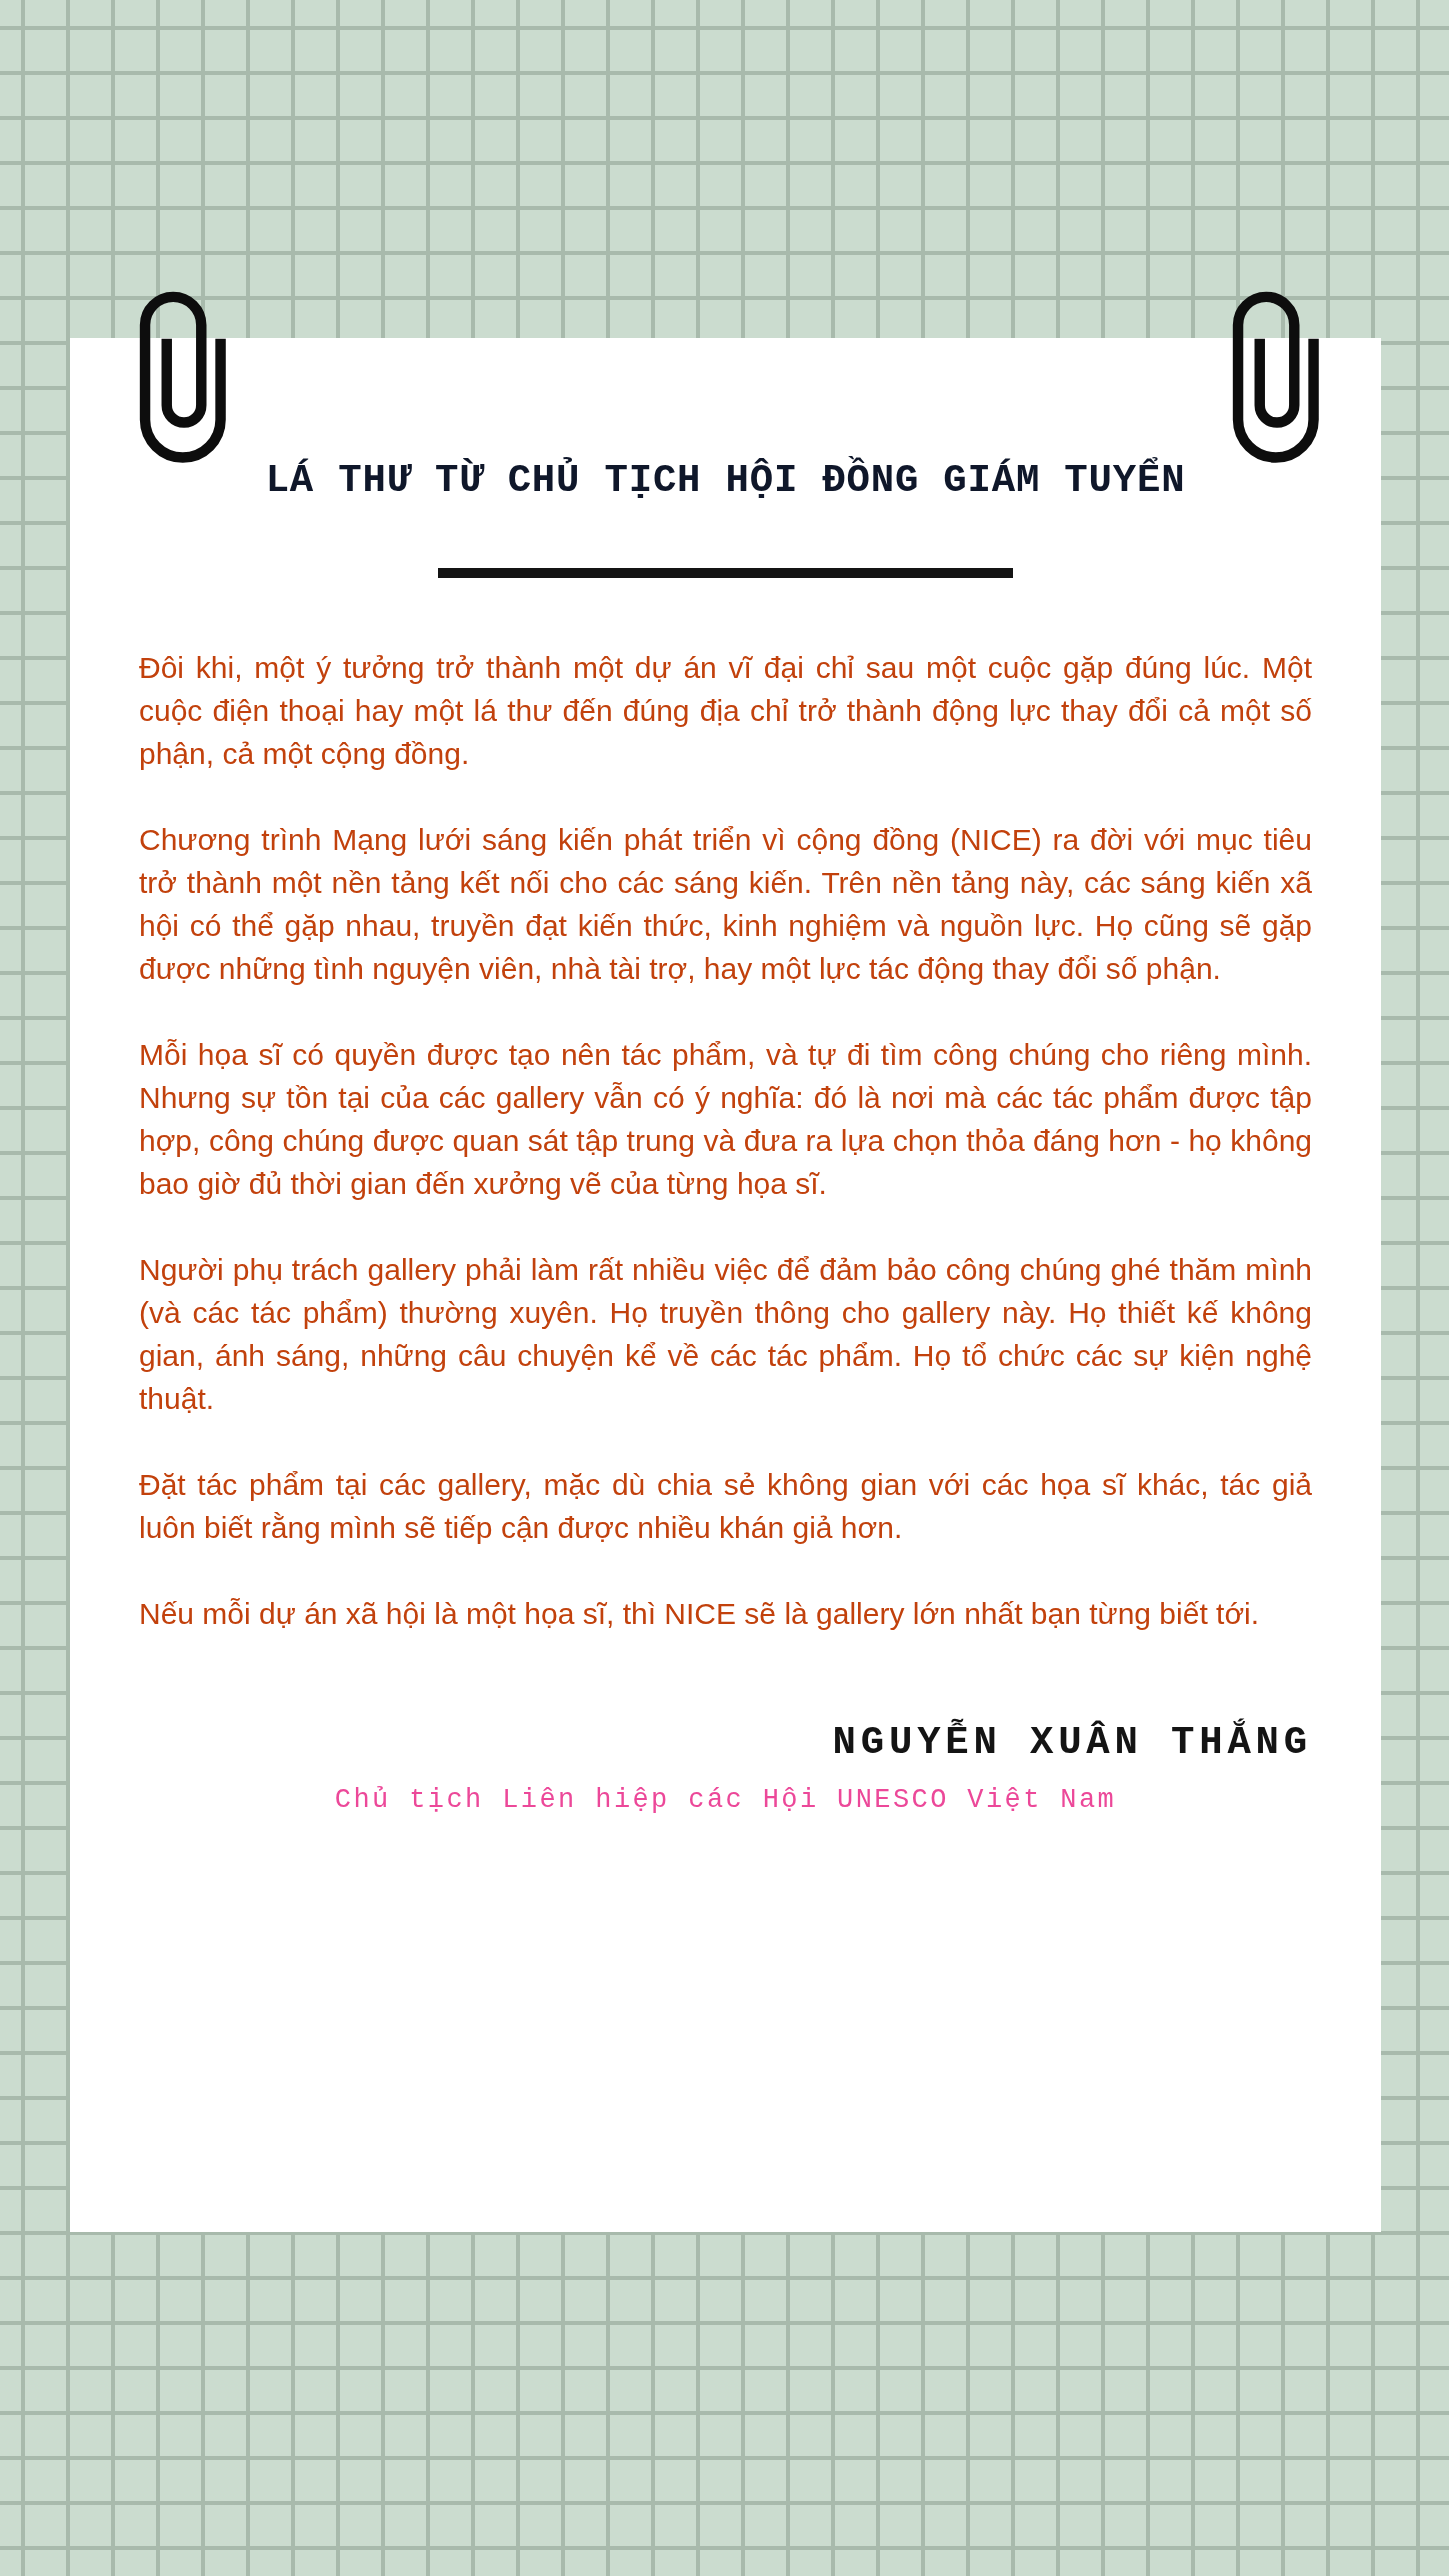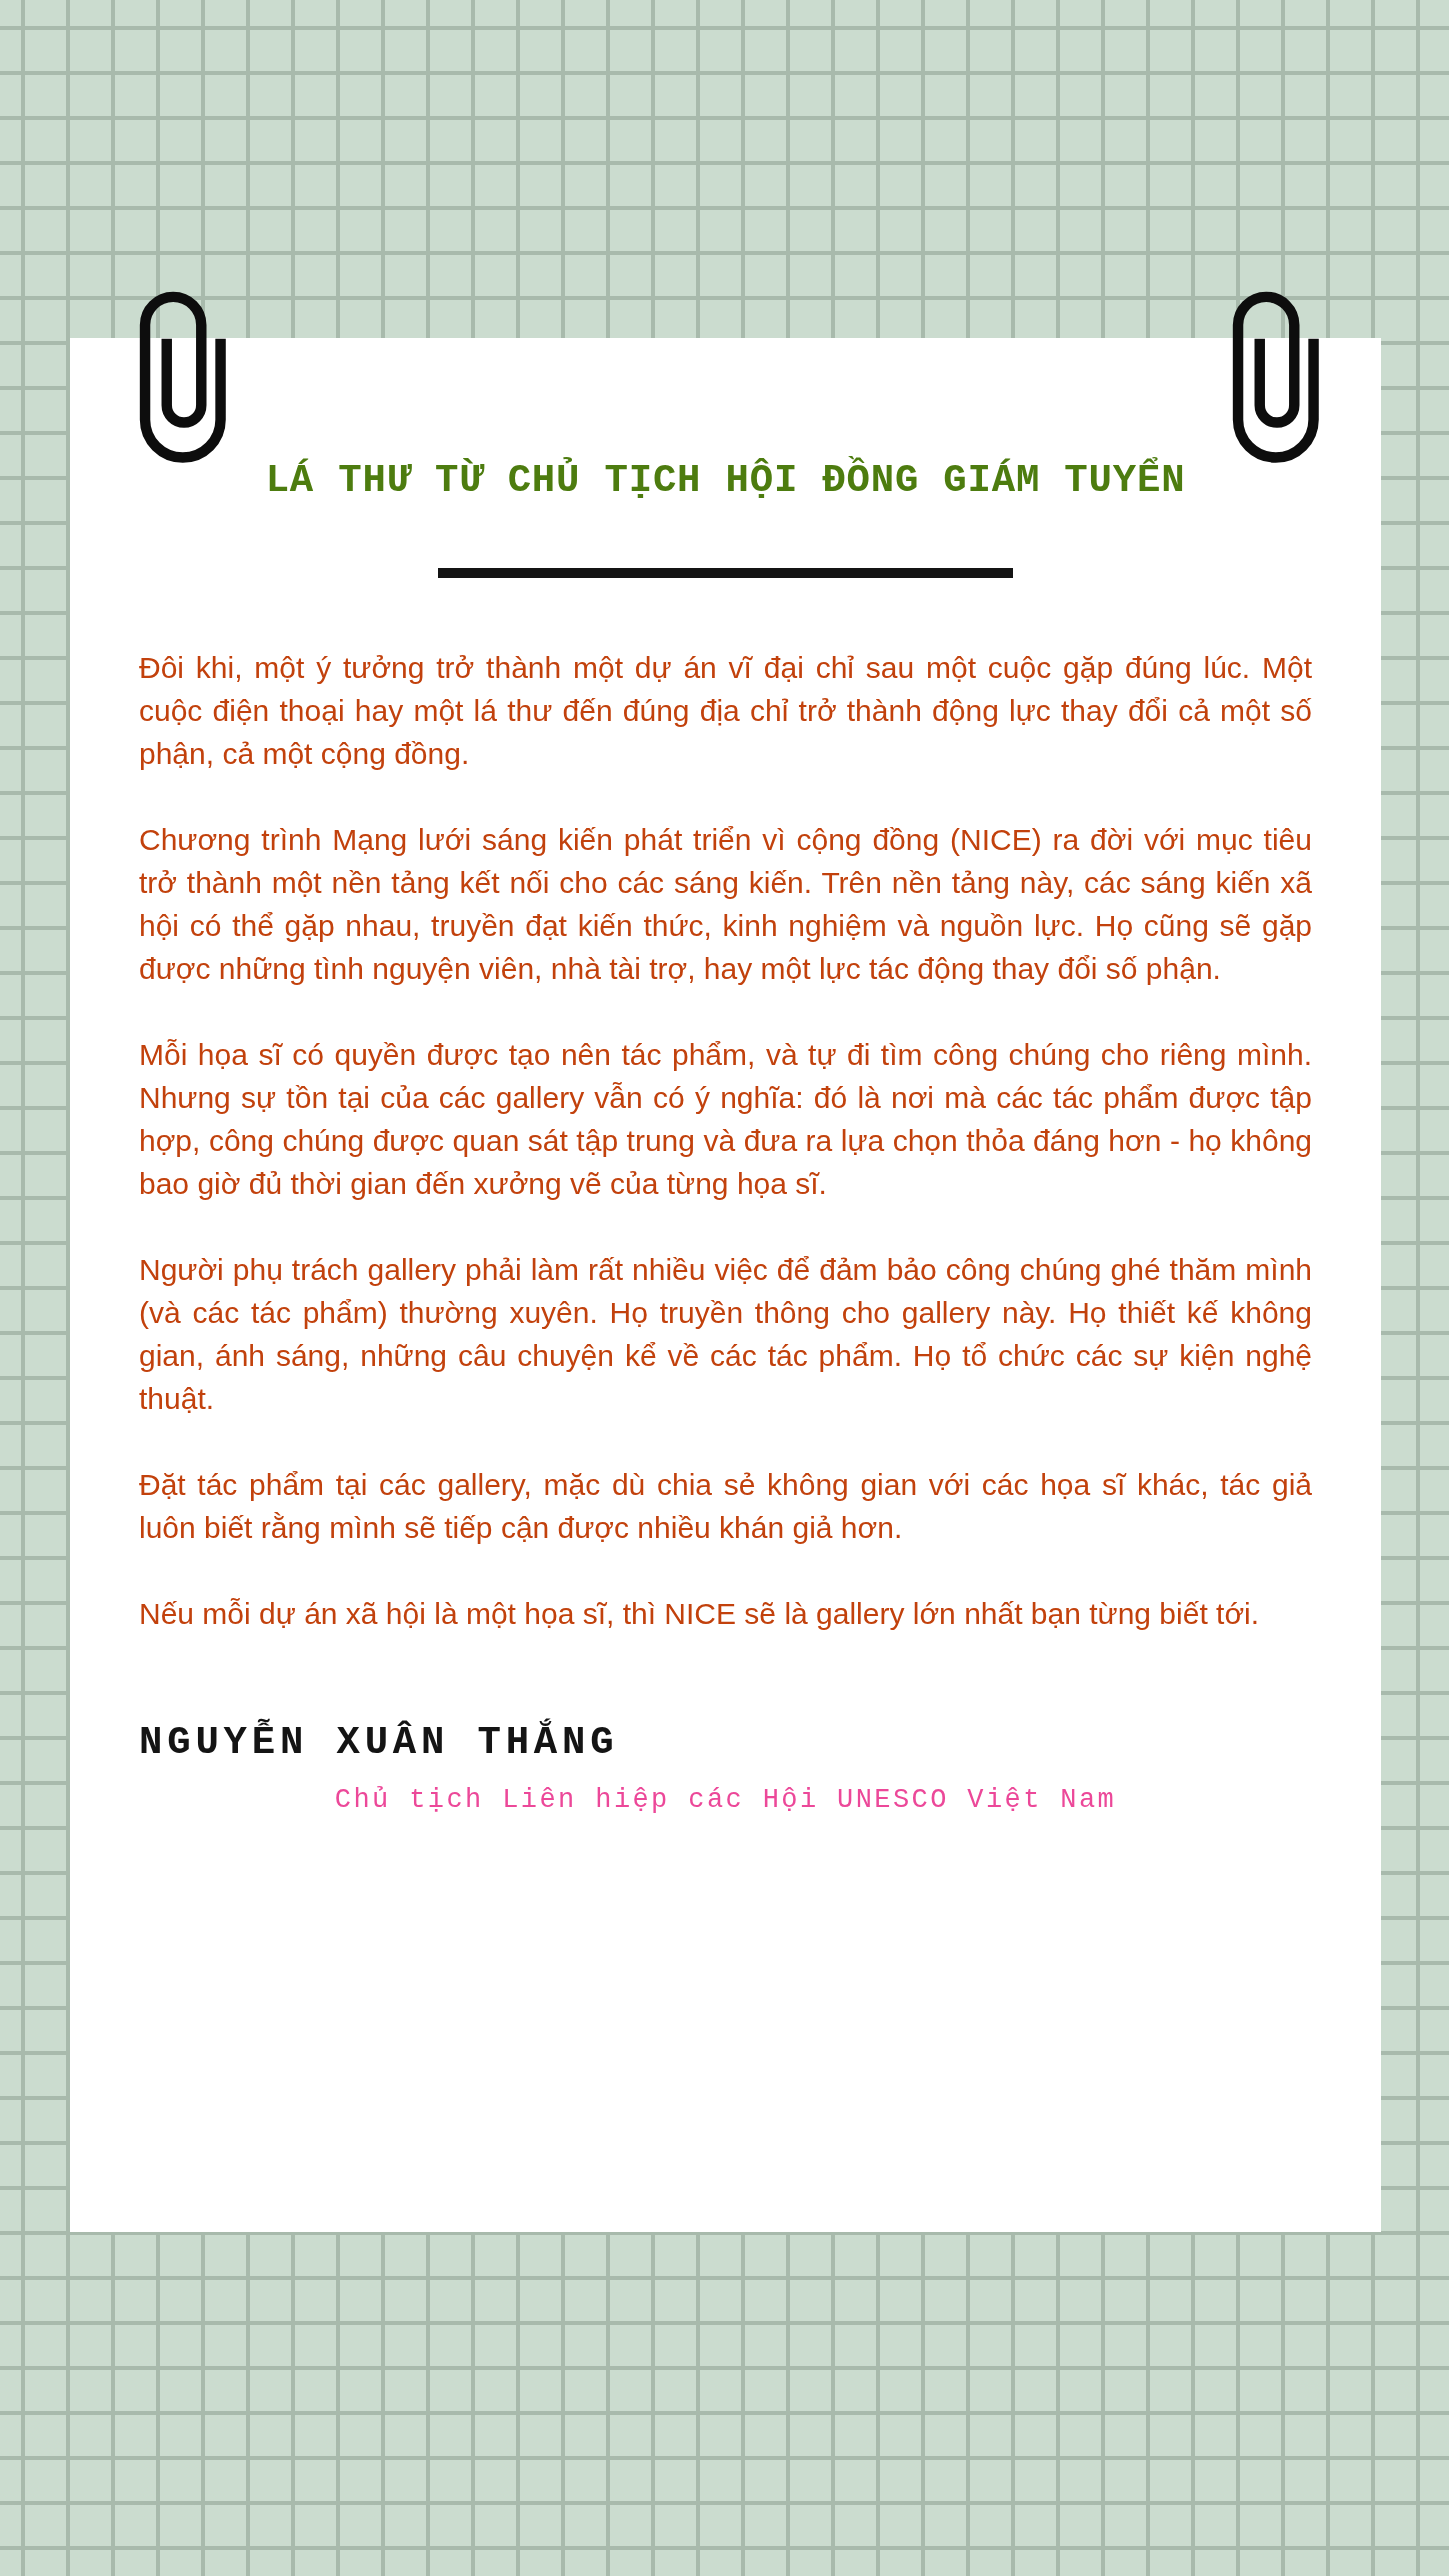--- a/index.html
+++ b/index.html
@@ -18,34 +18,34 @@
     background:#ffffff;box-sizing:border-box;
     padding:119px 69px 0 69px;
   }
   .clip{position:absolute;top:286px;width:98px;height:184px;z-index:3;}
   .clip-left{left:133px;}
   .clip-right{left:1226px;}
   .title{
     margin:0;
     font-family:"Liberation Mono","DejaVu Sans Mono",monospace;
     font-weight:700;font-size:39px;line-height:48px;letter-spacing:0.8px;
-    text-align:center;color:#4d7c0f;white-space:nowrap;
+    text-align:center;color:#0f172a;white-space:nowrap;
   }
   .divider{margin:63px auto 0 auto;width:575px;height:9.7px;background:#141414;}
   .body-text{margin-top:68px;}
   .body-text p{
     margin:0 0 43px 0;
     font-size:30px;line-height:43px;color:#c2410c;
     text-align:justify;
   }
   .sig{margin-top:86px;}
   .sig-name{
     font-family:"Liberation Mono","DejaVu Sans Mono",monospace;
     font-weight:700;font-size:39px;line-height:45px;letter-spacing:4.8px;
-    text-align:left;color:#141414;white-space:nowrap;
+    text-align:right;color:#141414;white-space:nowrap;
   }
   .sig-role{
     margin-top:17.7px;
     font-family:"Liberation Mono","DejaVu Sans Mono",monospace;
     font-weight:400;font-size:27px;line-height:35px;letter-spacing:2.4px;
     text-align:center;color:#ec4899;white-space:nowrap;
   }
 </style>
 </head>
 <body>

